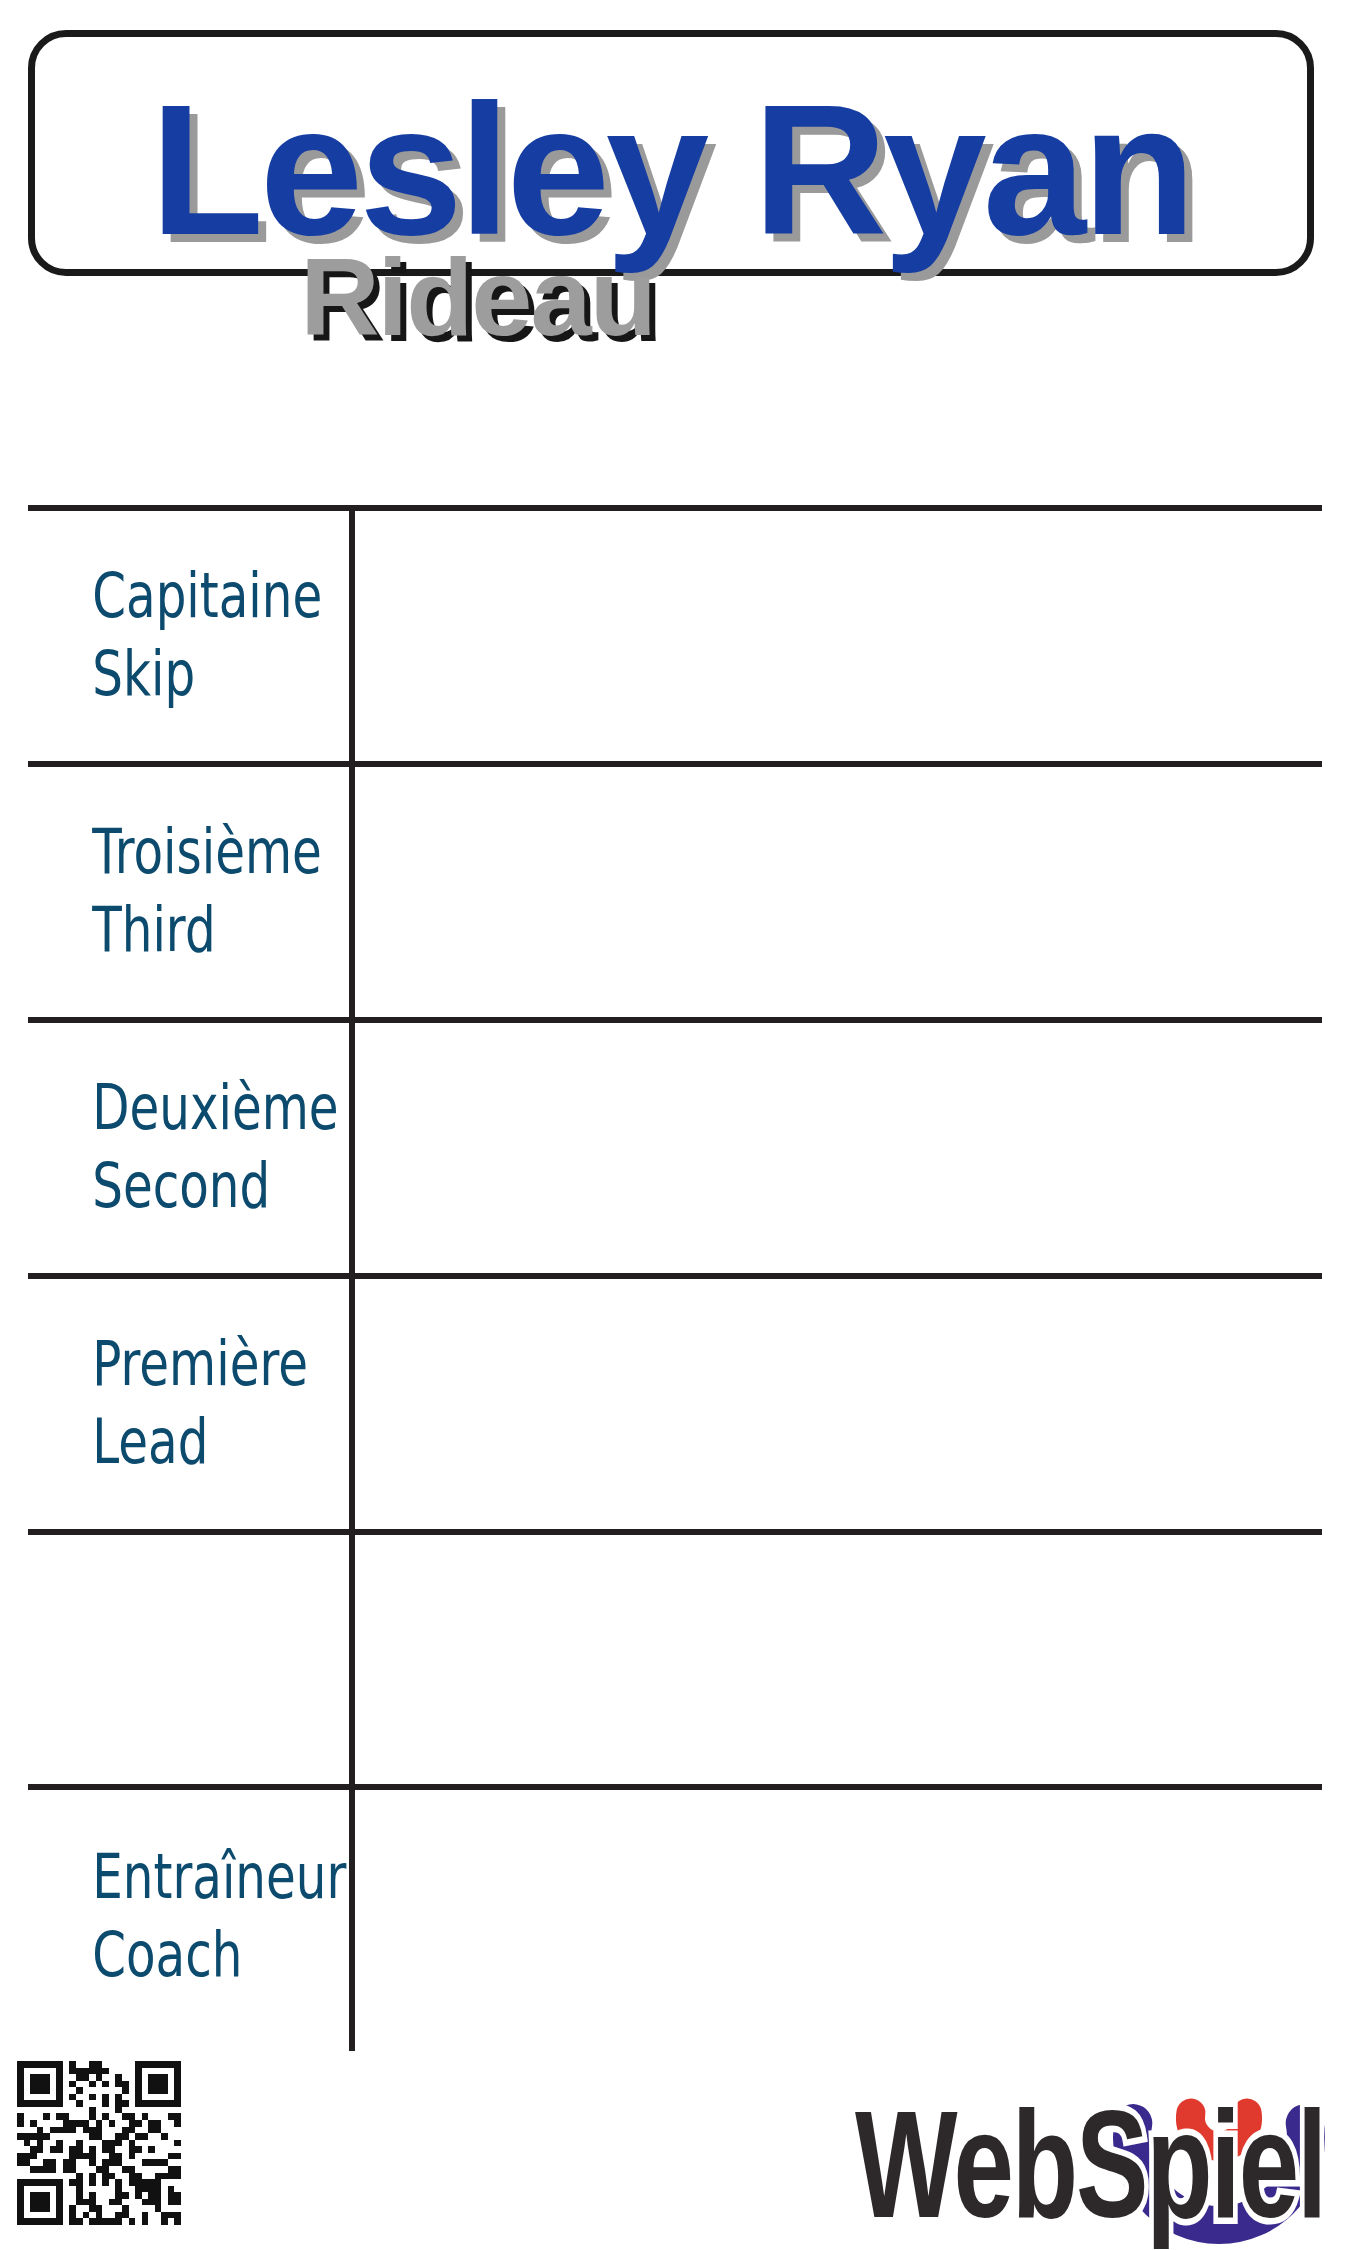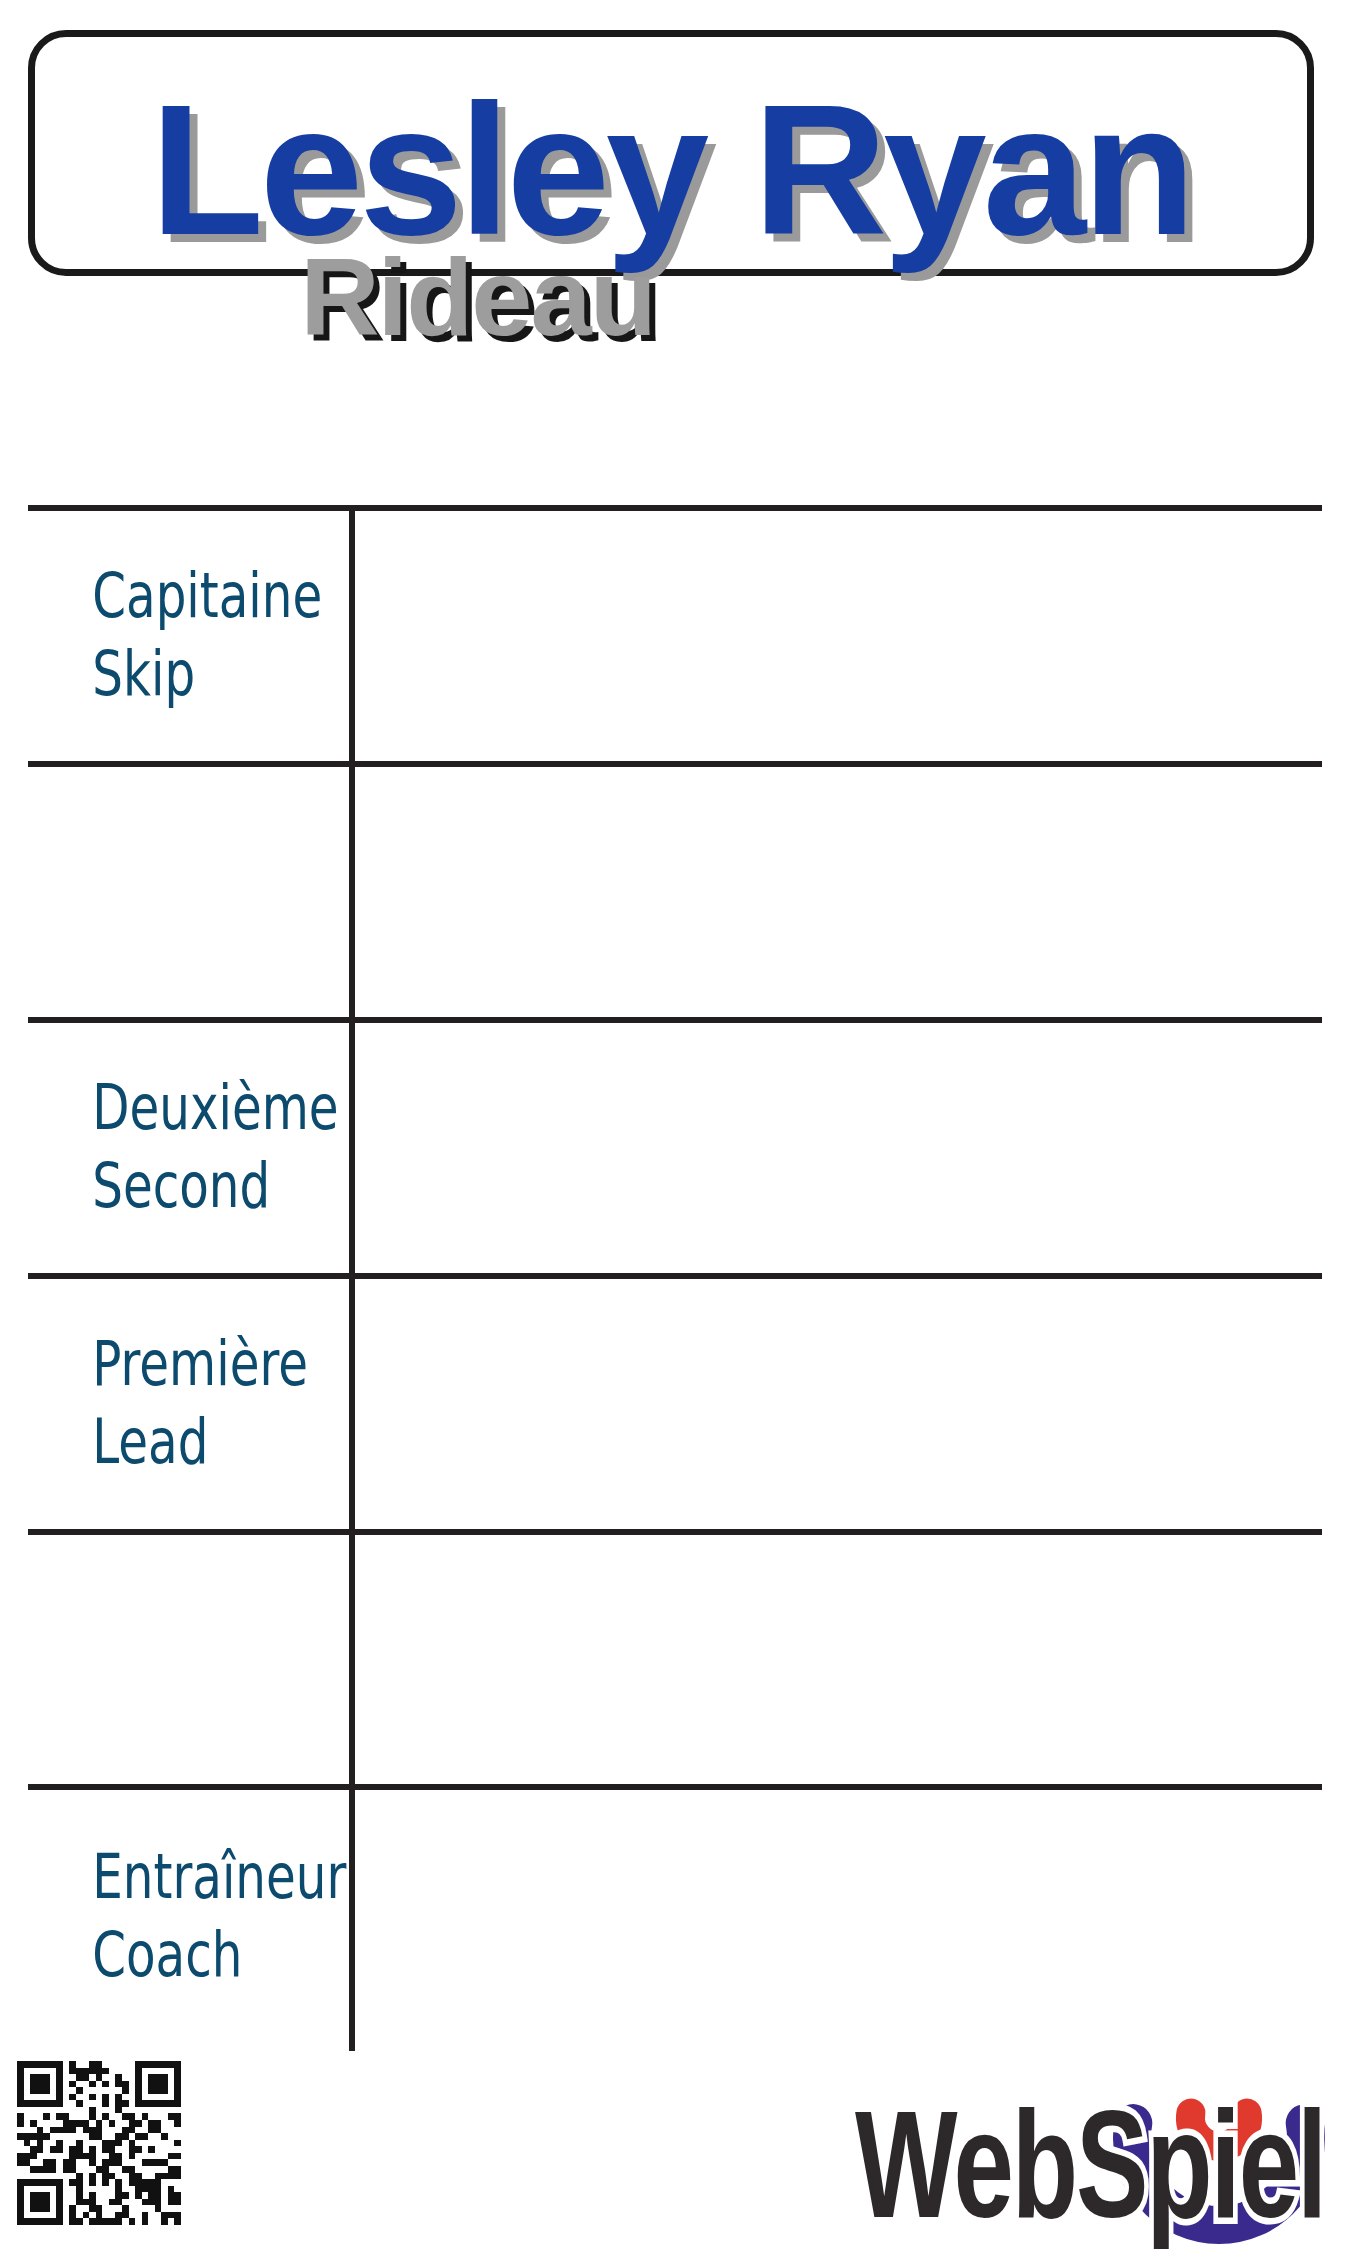--- a/index.html
+++ b/index.html
@@ -72,20 +72,24 @@
   <div class="hline" style="top:761px"></div>
   <div class="hline" style="top:1017px"></div>
   <div class="hline" style="top:1273px"></div>
   <div class="hline" style="top:1529px"></div>
   <div class="hline" style="top:1784px"></div>
   <div class="vline"></div>
 
   <div class="row-label" style="top:511px">
     <span class="fr">Capitaine</span>
     <span class="en">Skip</span>
+  </div>
+  <div class="row-label" style="top:767px">
+    <span class="fr">Troisième</span>
+    <span class="en">Third</span>
   </div>
   <div class="row-label" style="top:1023px">
     <span class="fr">Deuxième</span>
     <span class="en">Second</span>
   </div>
   <div class="row-label" style="top:1279px">
     <span class="fr">Première</span>
     <span class="en">Lead</span>
   </div>
   <div class="row-label" style="top:1792px">

